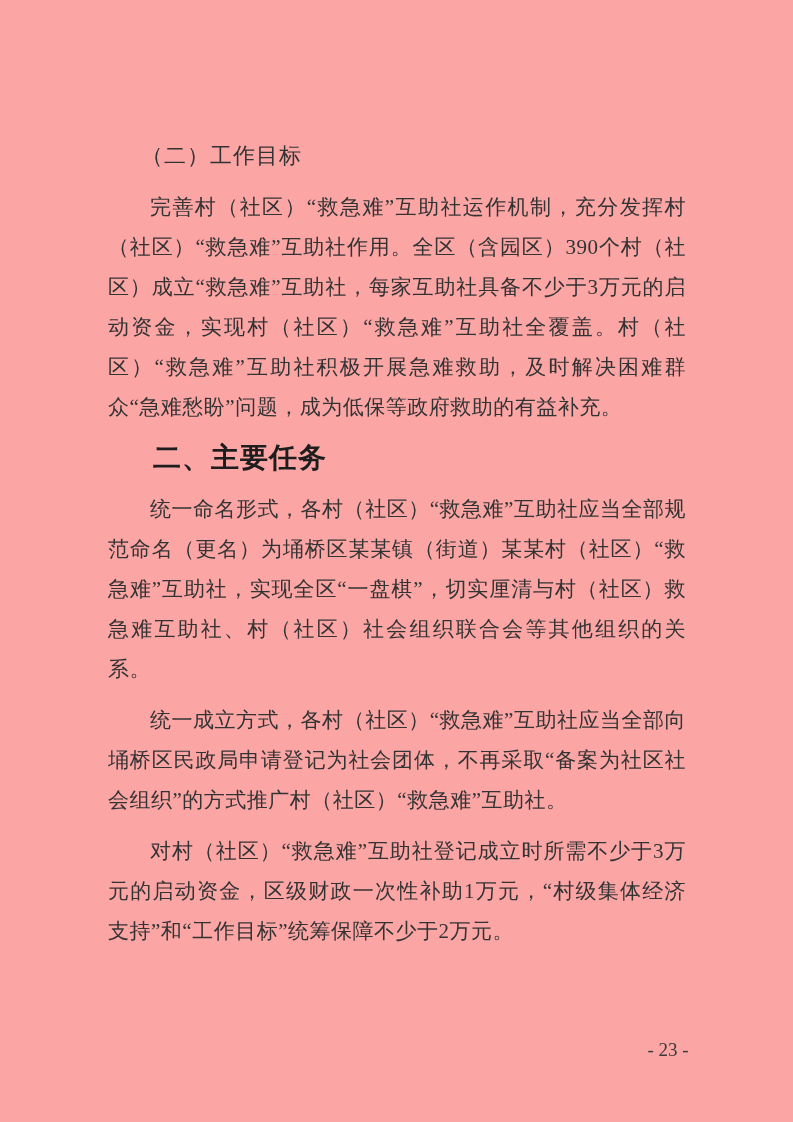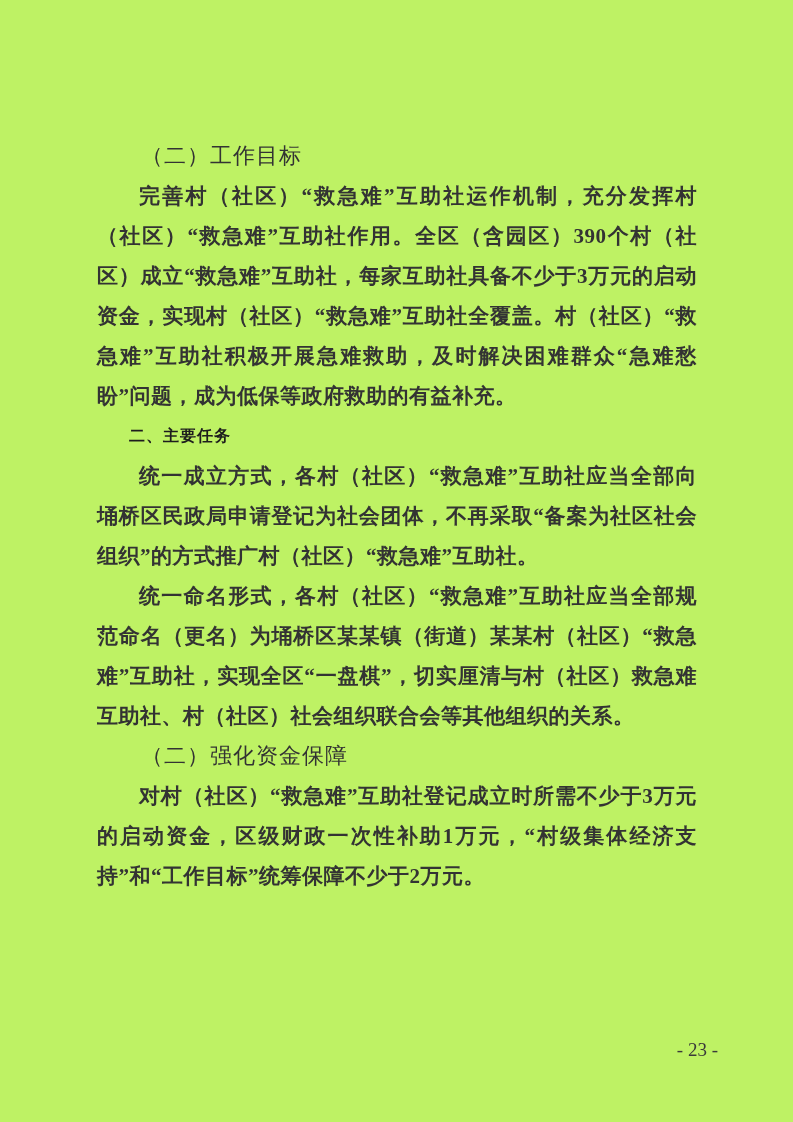--- a/index.html
+++ b/index.html
@@ -4,80 +4,78 @@
 <style>
   html, body {
     margin: 0;
     padding: 0;
     background: #ffffff;
   }
   .page {
     position: relative;
     width: 793px;
     height: 1122px;
-    background: #bef264;
+    background: #fca5a5;
     overflow: hidden;
     font-family: "Liberation Serif", "DejaVu Serif", serif;
   }
   .content {
     position: absolute;
     left: 97px;
     top: 136px;
     width: 600px;
   }
   .para {
-    margin: 0;
+    margin: 11px;
     font-size: 21px;
     line-height: 40px;
     color: #333333;
     text-align: justify;
     text-justify: inter-ideograph;
     text-indent: 2em;
     letter-spacing: 0.5px;
     word-break: break-all;
-    font-weight: bold;
   }
   .subheading {
     margin: 0;
     font-size: 22px;
     line-height: 40px;
     font-weight: normal;
     color: #333333;
     text-indent: 2em;
     letter-spacing: 1px;
   }
   .heading {
     margin: 0;
-    font-size: 16px;
+    font-size: 28px;
     line-height: 40px;
     font-weight: bold;
     color: #1d1d1d;
     font-family: "Liberation Sans", "DejaVu Sans", sans-serif;
     text-indent: 2em;
     letter-spacing: 1px;
   }
   .page-number {
     position: absolute;
     top: 1038px;
     left: 618px;
     width: 100px;
-    text-align: right;
+    text-align: center;
     font-size: 19px;
     line-height: 24px;
     color: #3a3a3a;
     font-family: "Liberation Serif", "DejaVu Serif", serif;
   }
 </style>
 </head>
 <body>
 
 <div class="page">
   <div class="content">
     <h3 class="subheading">（二）工作目标</h3>
     <p class="para">完善村（社区）“救急难”互助社运作机制，充分发挥村（社区）“救急难”互助社作用。全区（含园区）390个村（社区）成立“救急难”互助社，每家互助社具备不少于3万元的启动资金，实现村（社区）“救急难”互助社全覆盖。村（社区）“救急难”互助社积极开展急难救助，及时解决困难群众“急难愁盼”问题，成为低保等政府救助的有益补充。</p>
     <h2 class="heading">二、主要任务</h2>
+    <p class="para">统一命名形式，各村（社区）“救急难”互助社应当全部规范命名（更名）为埇桥区某某镇（街道）某某村（社区）“救急难”互助社，实现全区“一盘棋”，切实厘清与村（社区）救急难互助社、村（社区）社会组织联合会等其他组织的关系。</p>
     <p class="para">统一成立方式，各村（社区）“救急难”互助社应当全部向埇桥区民政局申请登记为社会团体，不再采取“备案为社区社会组织”的方式推广村（社区）“救急难”互助社。</p>
-    <p class="para">统一命名形式，各村（社区）“救急难”互助社应当全部规范命名（更名）为埇桥区某某镇（街道）某某村（社区）“救急难”互助社，实现全区“一盘棋”，切实厘清与村（社区）救急难互助社、村（社区）社会组织联合会等其他组织的关系。</p>
-    <h3 class="subheading">（二）强化资金保障</h3>
     <p class="para">对村（社区）“救急难”互助社登记成立时所需不少于3万元的启动资金，区级财政一次性补助1万元，“村级集体经济支持”和“工作目标”统筹保障不少于2万元。</p>
   </div>
   <div class="page-number">- 23 -</div>
 </div>
 
 </body></html>

